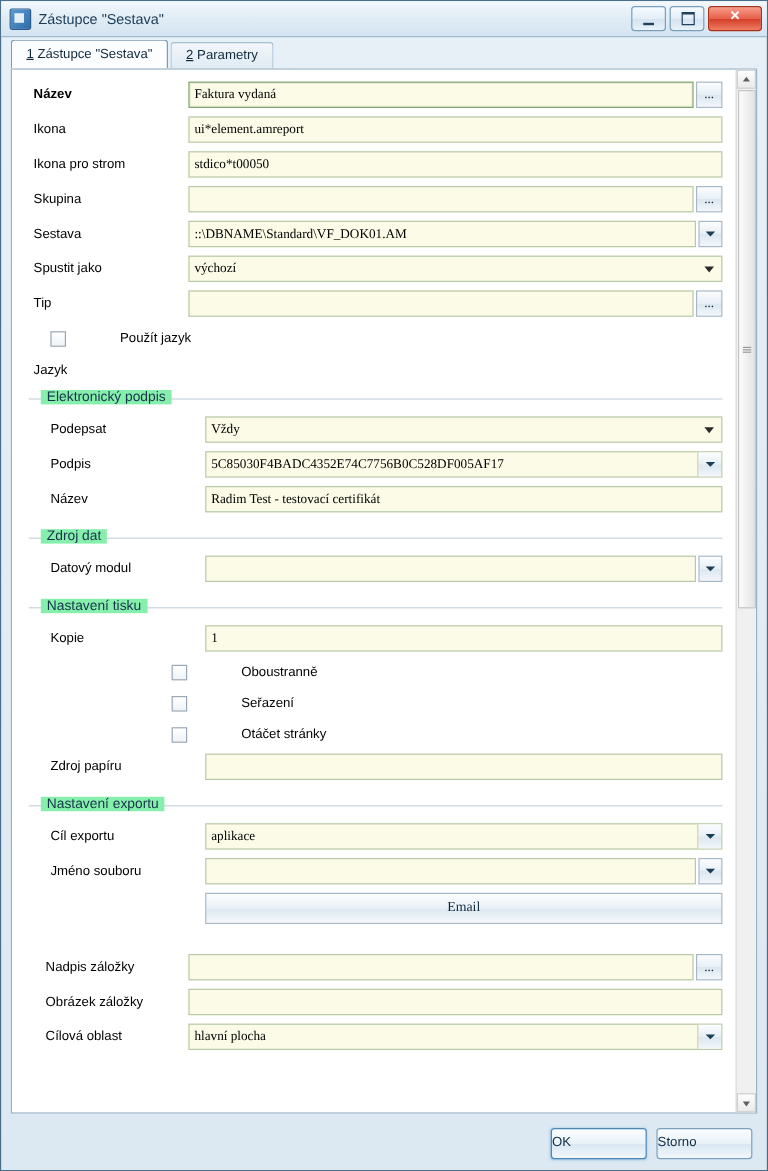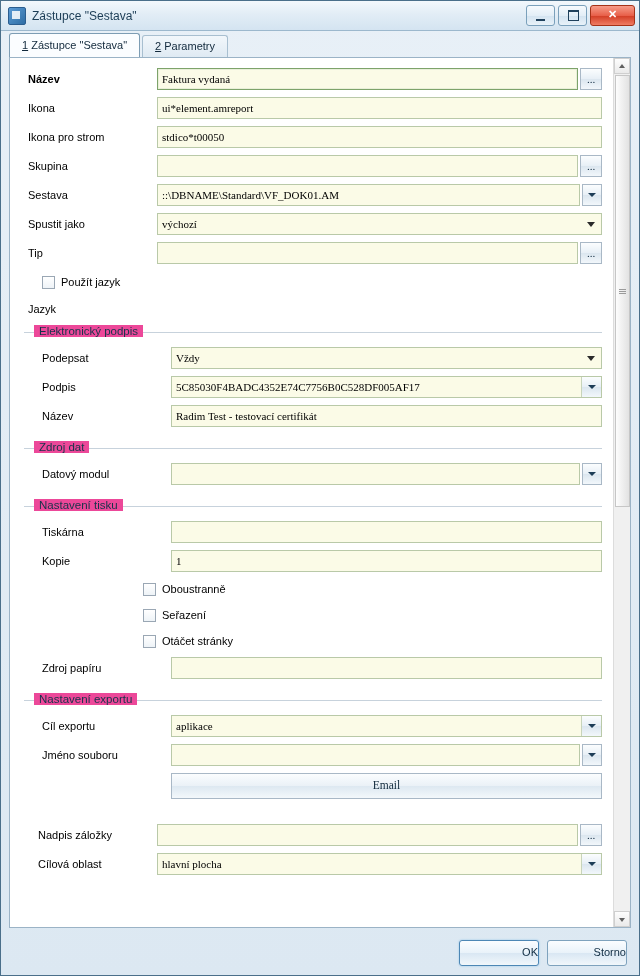--- a/index.html
+++ b/index.html
@@ -306,20 +306,21 @@
     border-left: 4px solid transparent;
     border-right: 4px solid transparent;
     border-top: 5px solid #2a2a2a;
   }
   
   .cbrow {
     display: flex;
     align-items: center;
     height: 20px;
     margin-bottom: 6px;
+    gap: 39px;
   }
   .checkbox {
     width: 13px; height: 13px;
     border: 1px solid #9aa7b4;
     background: linear-gradient(to bottom, #ffffff, #eef3f7);
     margin-right: 6px;
     flex: none;
     box-sizing: border-box;
   }
   .cbrow .cblabel { font-size: 11px; }
@@ -327,21 +328,21 @@
   .group {
     margin: 12px 0 6px 0;
     border-top: 1px solid #c7d2dc;
     position: relative;
     padding: 0 0 0 0;
   }
   .group > .gtitle {
     position: absolute;
     top: -8px;
     left: 10px;
-    background: #ec4899;
+    background: #86efac;
     padding: 0 5px;
     font-size: 11.5px;
     color: #16334a;
   }
   .group .ginner {
     padding: 14px 0 2px 14px;
   }
   
   .footer {
     position: absolute;
@@ -355,21 +356,21 @@
   }
   .dlg-btn {
     width: 78px;
     height: 24px;
     margin-left: 8px;
     border: 1px solid #7ea2bd;
     border-radius: 3px;
     background: linear-gradient(to bottom, #fbfdff 0%, #e9f2f9 50%, #d9e7f3 51%, #f1f7fb 100%);
     font-size: 11px;
     line-height: 22px;
-    text-align: right;
+    text-align: left;
     color: #0f2c42;
   }
   .dlg-btn.default {
     border-color: #4d87b5;
     box-shadow: 0 0 2px #8cc0e6;
   }
   .email-btn {
     flex: 1;
     height: 24px;
     border: 1px solid #a9b8c6;
@@ -521,26 +522,20 @@
                 <div class="btn-drop"></div>
               </div>
             </div>
           </div>
         </div>
 
         <div class="group">
           <div class="gtitle">Nastavení tisku</div>
           <div class="ginner">
             <div class="row">
-              <div class="lbl">Tiskárna</div>
-              <div class="field">
-                <div class="input"></div>
-              </div>
-            </div>
-            <div class="row">
               <div class="lbl">Kopie</div>
               <div class="field">
                 <div class="input">1</div>
               </div>
             </div>
             <div class="cbrow" style="padding-left:105px;">
               <div class="checkbox"></div>
               <div class="cblabel">Oboustranně</div>
             </div>
             <div class="cbrow" style="padding-left:105px;">
@@ -587,20 +582,26 @@
             </div>
           </div>
         </div>
 
         <div style="height:14px;"></div>
         <div class="row">
           <div class="lbl ind">Nadpis záložky</div>
           <div class="field">
             <div class="input"></div>
             <div class="btn-ell">...</div>
+          </div>
+        </div>
+        <div class="row">
+          <div class="lbl ind">Obrázek záložky</div>
+          <div class="field">
+            <div class="input"></div>
           </div>
         </div>
         <div class="row">
           <div class="lbl ind">Cílová oblast</div>
           <div class="field">
             <div class="combo">
               <div class="ctext">hlavní plocha</div>
               <div class="carrow"></div>
             </div>
           </div>

